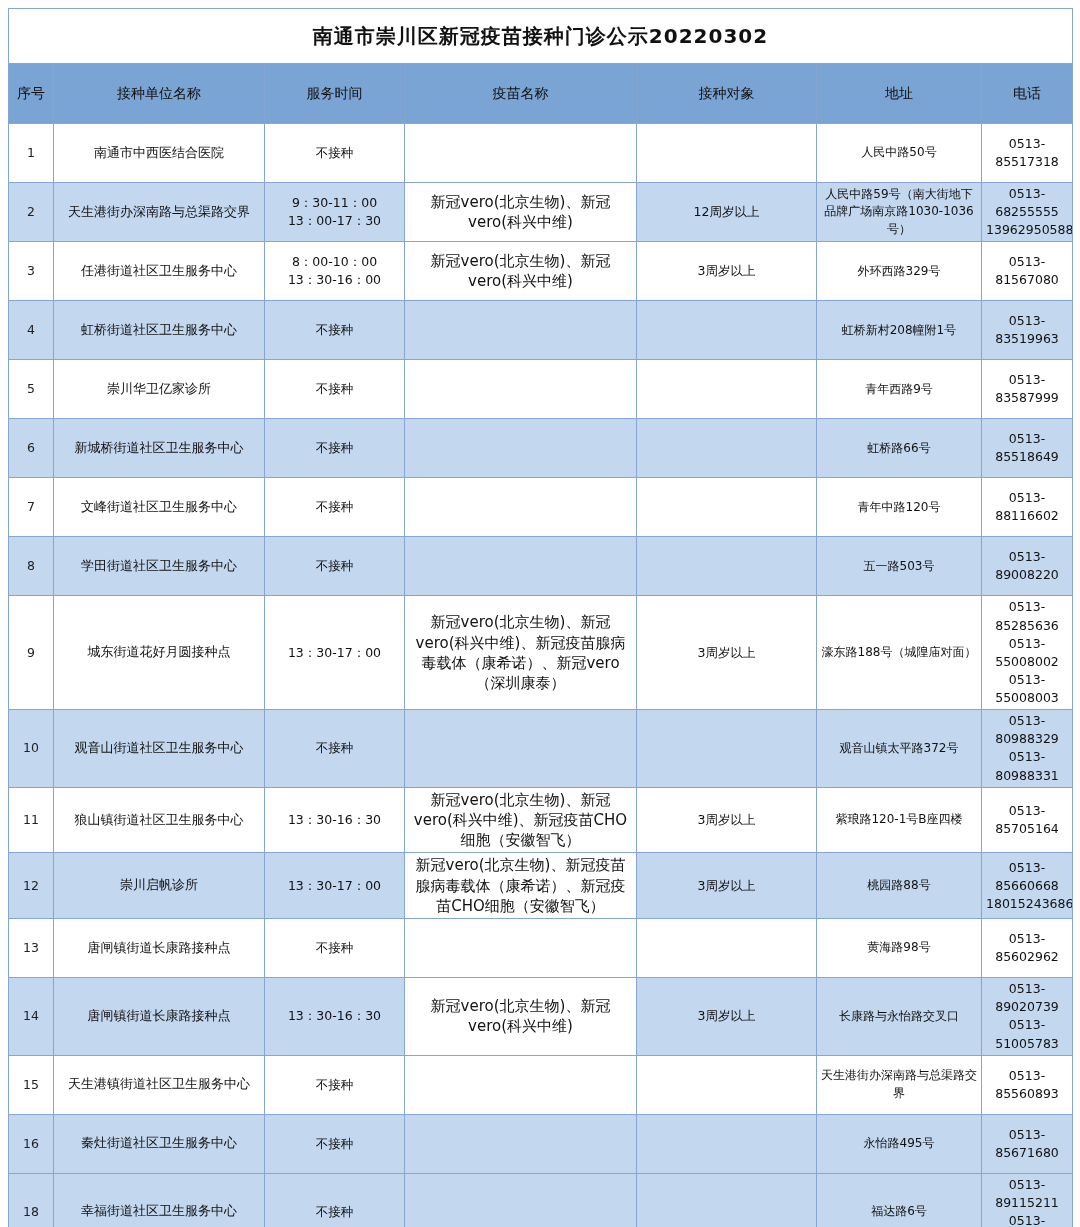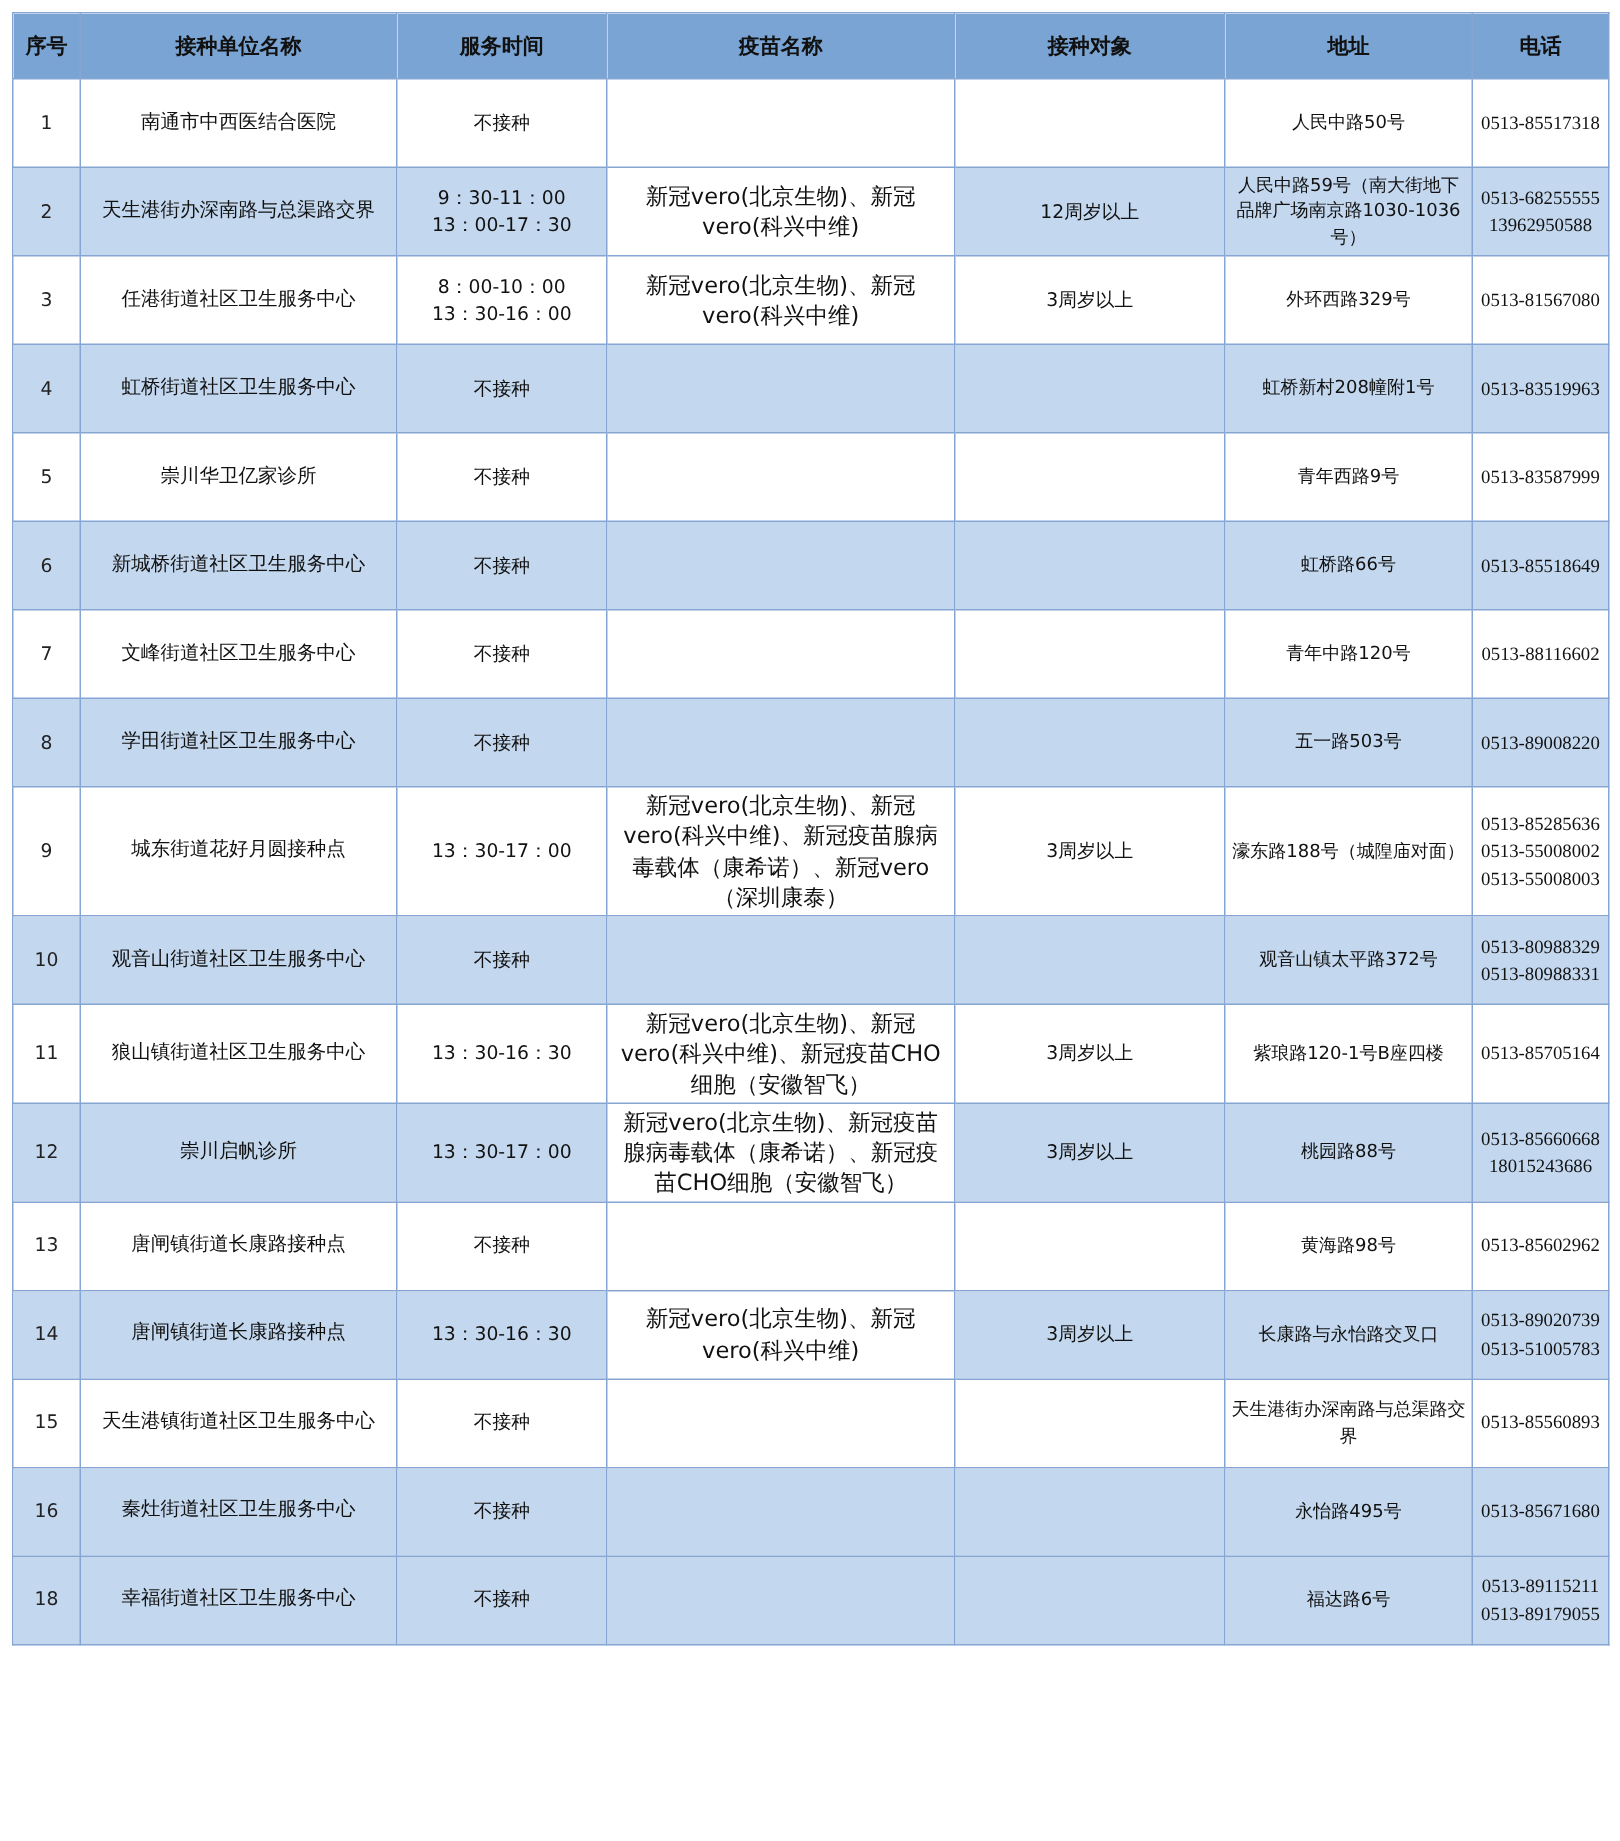--- a/index.html
+++ b/index.html
@@ -37,50 +37,53 @@
   }
   tr.title-row td{
     height:55px;
     background:#ffffff;
     font-size:20px;
     font-weight:bold;
     letter-spacing:1px;
     border-bottom:1px solid var(--border-color);
   }
   tr.header-row th{
-    height:44px;
+    height:60px;
     background:var(--header-bg);
     font-size:14px;
-    font-weight:bold;
+    font-weight:normal;
   }
   tbody tr{height:59px;background:#ffffff;}
   tbody tr.stripe td{background:var(--stripe-bg);}
   tbody tr td{font-size:12.5px;line-height:1.45;}
   tbody tr td:nth-child(1){font-size:12.5px;color:#222;}
   tbody tr td:nth-child(2){font-size:13px;}
   tbody tr td:nth-child(4){font-size:15px;line-height:1.35;}
   tbody tr td:nth-child(6){font-size:12px;}
-  tbody tr td:nth-child(7){font-size:12.5px;font-family:Liberation Serif, serif;}
+  tbody tr td:nth-child(7){font-size:12.5px;}
   tbody tr.stripe td.force-white{background:#ffffff;}
 </style>
 </head>
 <body>
 
 <div class="page">
   <table class="notice">
     <colgroup>
       <col style="width:45px">
         <col style="width:211px">
         <col style="width:140px">
       <col style="width:232px">
         <col style="width:180px">
         <col style="width:165px">
       <col style="width:91px">
     </colgroup>
     <thead>
+      <tr class="title-row">
+        <td colspan="7">南通市崇川区新冠疫苗接种门诊公示20220302</td>
+      </tr>
       <tr class="header-row">
         <th>序号</th>
         <th>接种单位名称</th>
         <th>服务时间</th>
         <th>疫苗名称</th>
         <th>接种对象</th>
         <th>地址</th>
         <th>电话</th>
       </tr>
     </thead>

